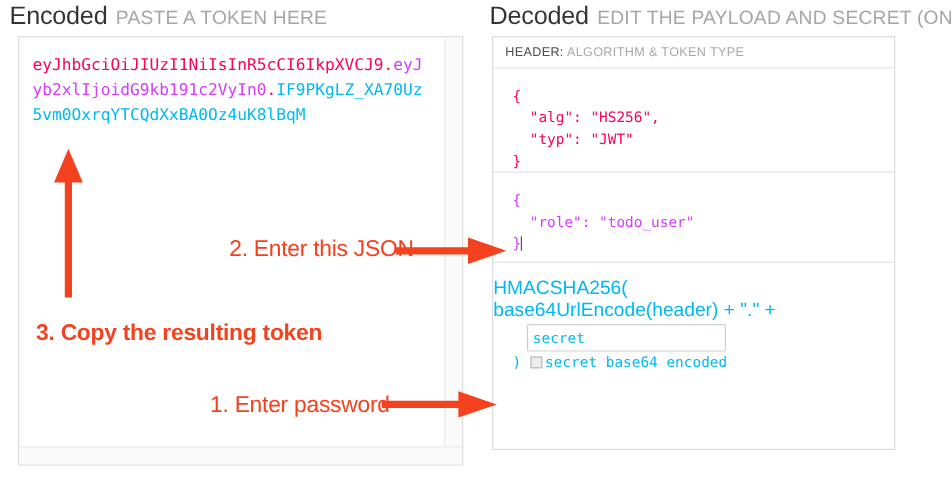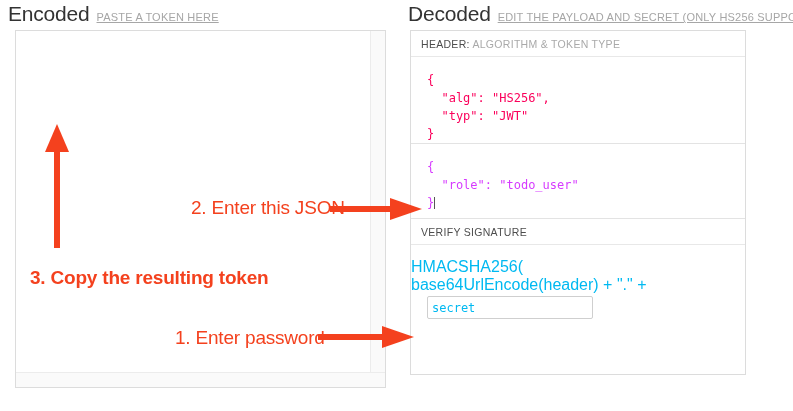--- a/index.html
+++ b/index.html
@@ -20,25 +20,24 @@
     position: absolute;
     white-space: nowrap;
   }
   .col-title .big {
     font-size: 21px;
     color: #333333;
     font-weight: 400;
     letter-spacing: -0.2px;
   }
   .col-title .sub {
-    font-size: 11px;
+    font-size: 16px;
     color: #a6a6a6;
     letter-spacing: 0.2px;
     margin-left: 7px;
-    text-decoration: underline;
   }
 
   #title-encoded { left: 8px;  top: 2px; }
   #title-decoded { left: 408px; top: 2px; }
 
   
   #encoded-panel {
     position: absolute;
     left: 15px;
     top: 30px;
@@ -125,21 +124,21 @@
     display: inline-block;
     width: 1px;
     height: 12px;
     background: #555;
     vertical-align: -2px;
   }
 
   
   #secret-input {
     display: block;
-    margin: 2px 0 1px 16px;
+    margin: 2px 0 1px 28px;
     width: 156px;
     height: 19px;
     font-family: "DejaVu Sans Mono", monospace;
     font-size: 12px;
     color: #00b9f1;
     border: 1px solid #cfcfcf;
     border-radius: 2px;
     padding: 1px 4px;
     box-sizing: content-box;
     background: #fff;
@@ -185,20 +184,21 @@
 
 <div class="col-title" id="title-encoded">
   <span class="big">Encoded</span><span class="sub">PASTE A TOKEN HERE</span>
 </div>
 
 <div class="col-title" id="title-decoded">
   <span class="big">Decoded</span><span class="sub">EDIT THE PAYLOAD AND SECRET (ONLY HS256 SUPPORTED)</span>
 </div>
 
 <div id="encoded-panel">
+  <div id="encoded-token"><span class="tok-h">eyJhbGciOiJIUzI1NiIsInR5cCI6IkpXVCJ9</span><span class="tok-d">.</span><span class="tok-p">eyJyb2xlIjoidG9kb191c2VyIn0</span><span class="tok-d">.</span><span class="tok-s">IF9PKgLZ_XA70Uz5vm0OxrqYTCQdXxBA0Oz4uK8lBqM</span></div>
   <div id="encoded-vscroll"></div>
   <div id="encoded-hscroll"></div>
 </div>
 
 <div id="decoded-panel">
 
   <div class="dec-section">
     <div class="sec-head">
       <span class="strong">HEADER:</span>
       <span class="weak">ALGORITHM &amp; TOKEN TYPE</span>
@@ -209,27 +209,25 @@
 }</div>
   </div>
 
   <div class="dec-section">
     <div class="sec-body" id="payload-body"><span>{
   "role": "todo_user"
 }</span><span class="caret"></span></div>
   </div>
 
   <div class="dec-section">
-    <div class="sec-head">
-      <span class="strong">VERIFY SIGNATURE</span>
-    </div>
     <div id="sig-body">
       <div>HMACSHA256(</div>
       <div>  base64UrlEncode(header) + "." +</div>
       <input id="secret-input" type="text" value="secret" style="">
+      <div id="sig-closing-row"><span>)</span><input type="checkbox" id="b64-checkbox" style=""><span>secret base64 encoded</span></div>
     </div>
   </div>
 
 </div>
 
 <div class="anno-text" id="anno-2">2. Enter this JSON</div>
 <div class="anno-text" id="anno-3">3. Copy the resulting token</div>
 <div class="anno-text" id="anno-1">1. Enter password</div>
 
 <svg class="anno-arrow" style="left:330px; top:196px;" width="96" height="26">

